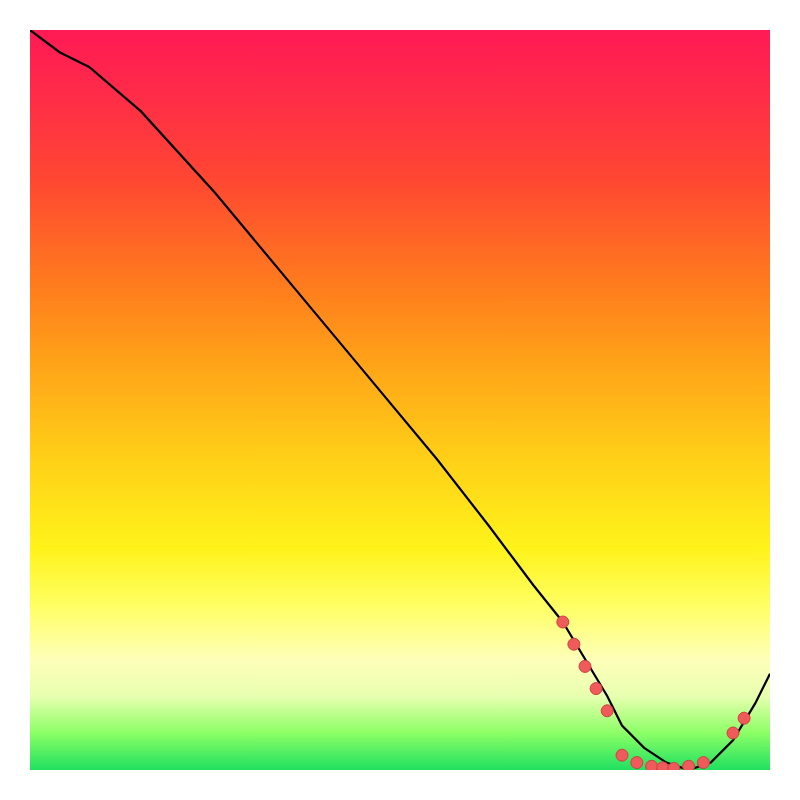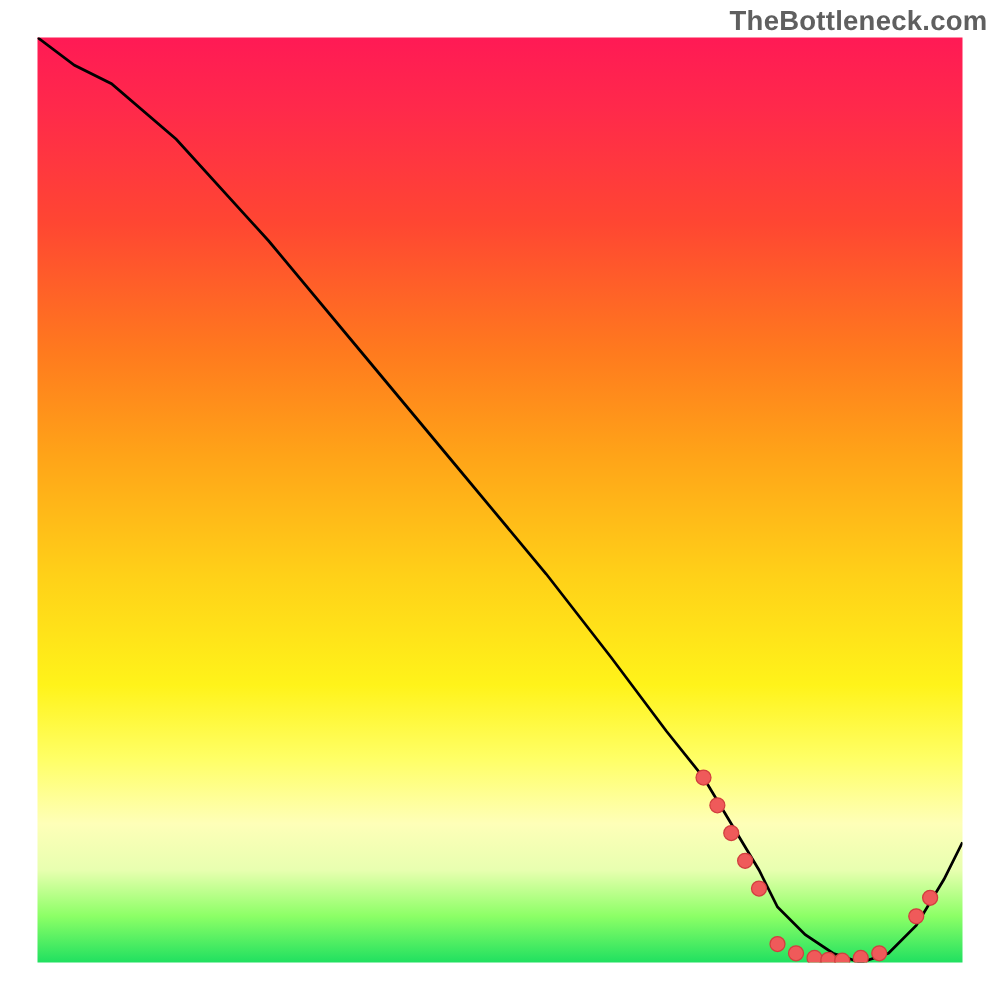--- a/index.html
+++ b/index.html
@@ -56,21 +56,20 @@
     width: 740px;
     height: 740px;
     z-index: 2;
   }
   
 </style>
 </head>
 <body>
 
 <div class="chart-wrap">
-  <div class="watermark">TheBottleneck.com</div>
 
   <div class="plot-box">
     <svg class="curve" viewBox="0 0 740 740" preserveAspectRatio="none">
       <path id="curve-path" fill="none" stroke="#000000" stroke-width="2.2" d="M0.0 0.0 L29.6 22.2 L59.2 37.0 L111.0 81.4 L185.0 162.8 L259.0 251.6 L333.0 340.4 L407.0 429.2 L458.8 495.8 L503.2 555.0 L532.8 592.0 L555.0 629.0 L577.2 666.0 L592.0 695.6 L614.2 717.8 L636.4 732.6 L658.6 740.0 L680.8 732.6 L703.0 710.4 L725.2 673.4 L740.0 643.8"></path>
       <g id="markers-group">
           <circle cx="532.8" cy="592.0" r="6" fill="#ef5a5a" stroke="#d13f3f" stroke-width="1"></circle>
           <circle cx="543.9" cy="614.2" r="6" fill="#ef5a5a" stroke="#d13f3f" stroke-width="1"></circle>
           <circle cx="555.0" cy="636.4" r="6" fill="#ef5a5a" stroke="#d13f3f" stroke-width="1"></circle>
           <circle cx="566.1" cy="658.6" r="6" fill="#ef5a5a" stroke="#d13f3f" stroke-width="1"></circle>
           <circle cx="577.2" cy="680.8" r="6" fill="#ef5a5a" stroke="#d13f3f" stroke-width="1"></circle>

